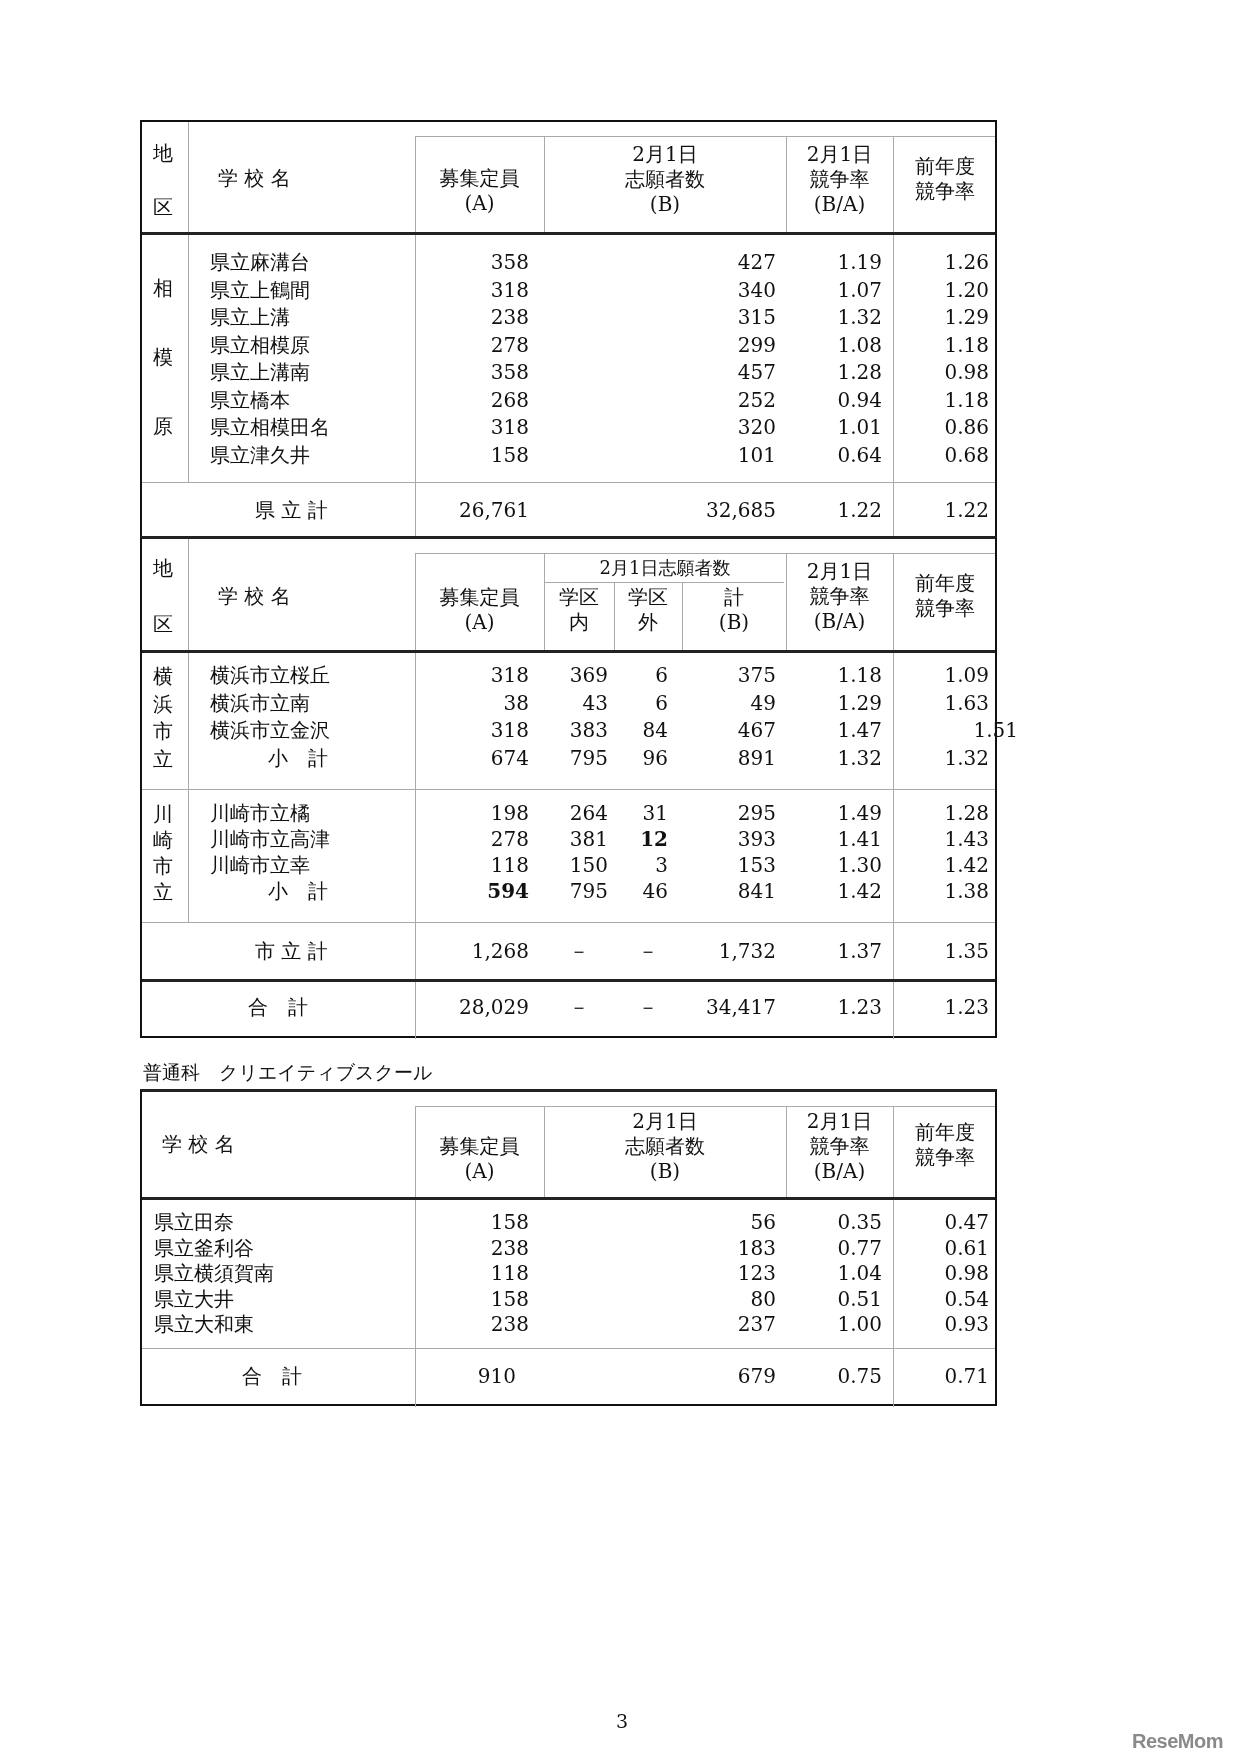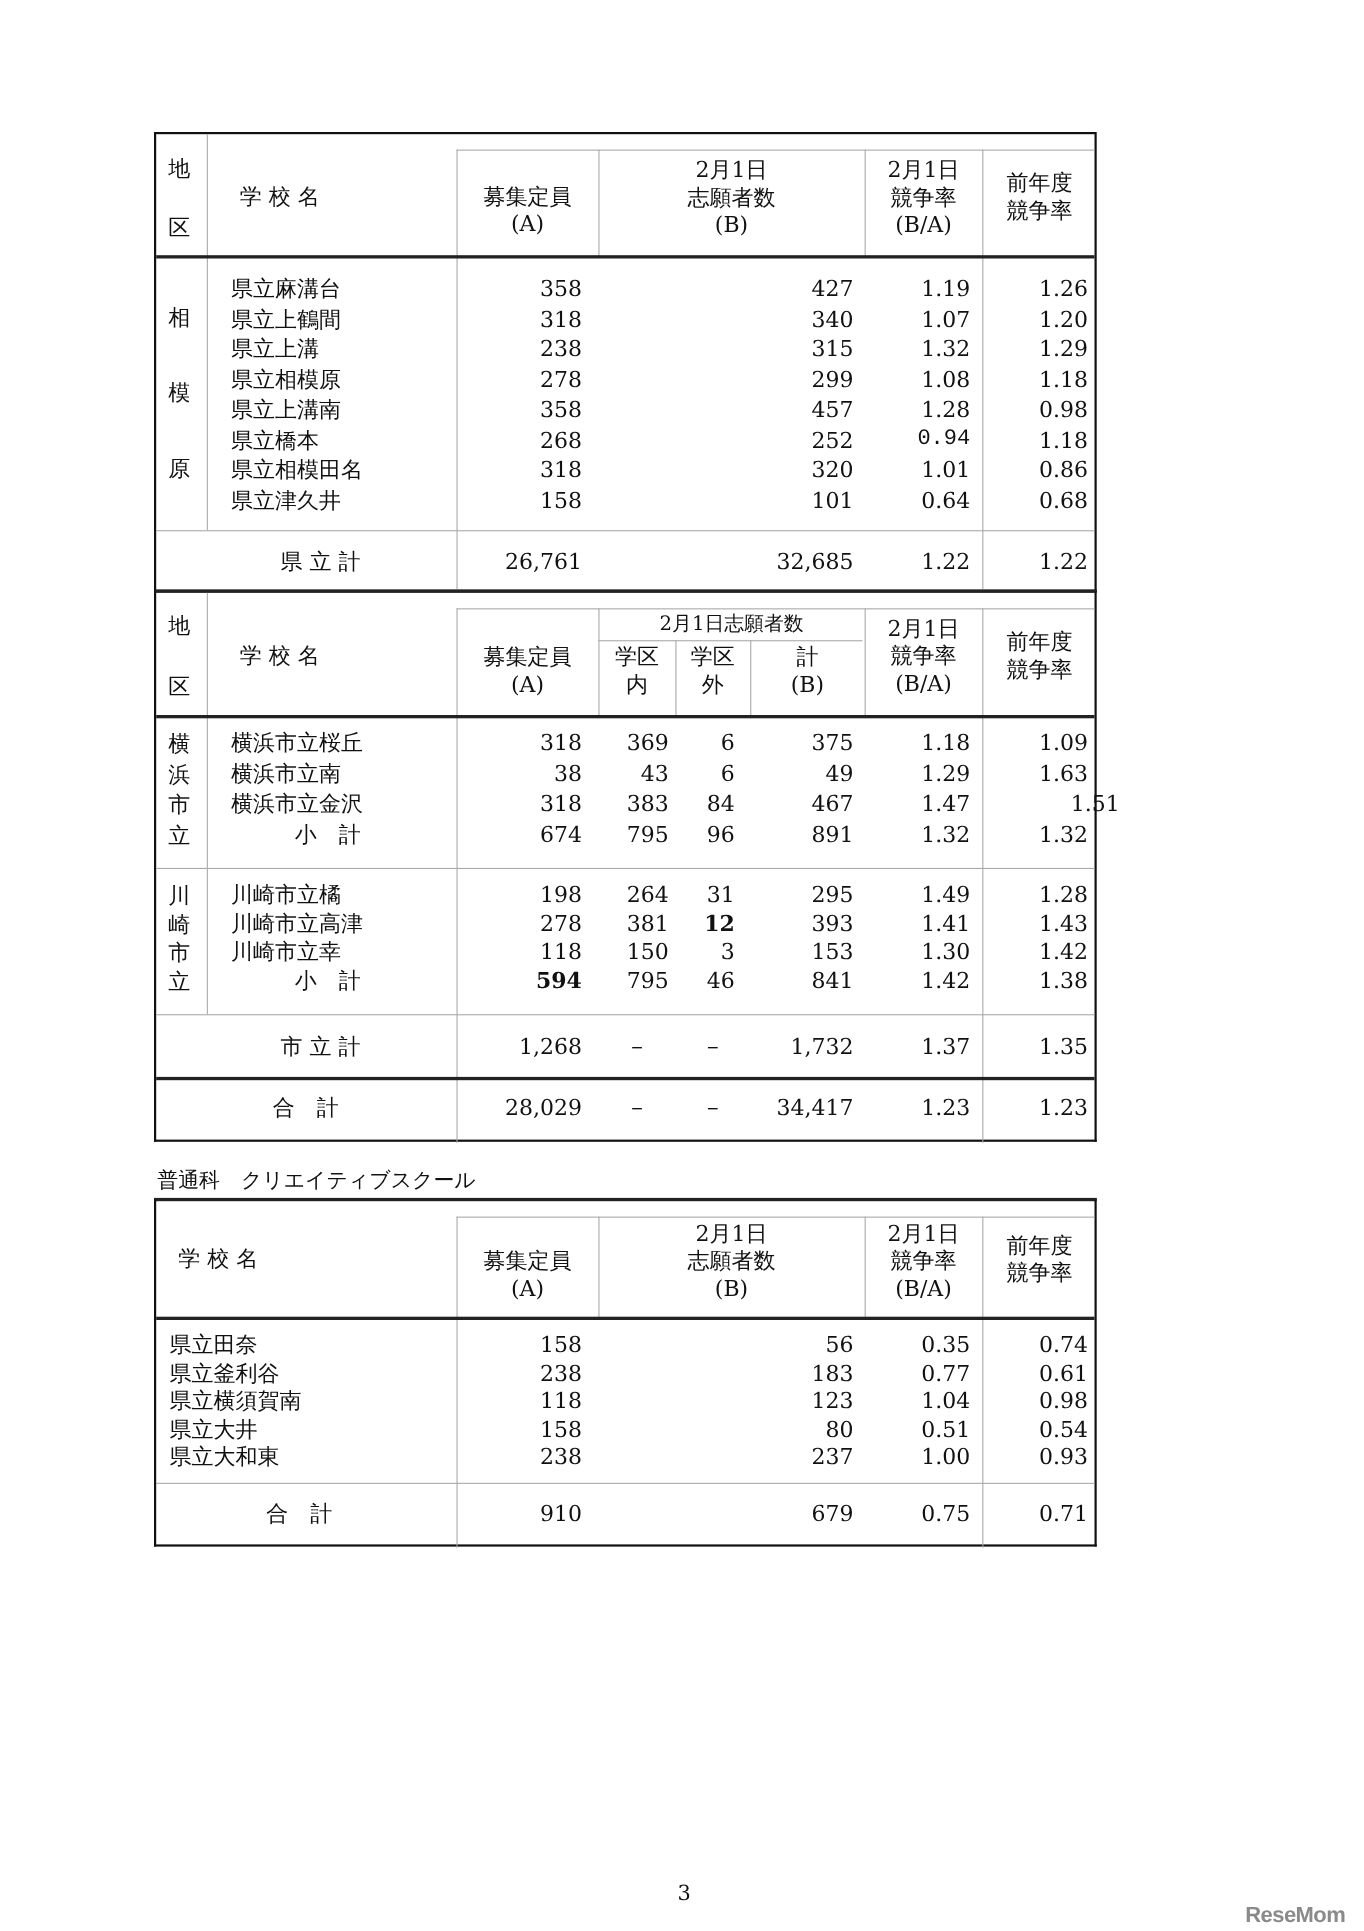--- a/index.html
+++ b/index.html
@@ -80,21 +80,21 @@
       <div class="t num" style="left: 644px; width: 96px; top: 210.5px;">1.08</div>
       <div class="t num" style="left: 751px; width: 96px; top: 210.5px;">1.18</div>
       <div class="t " style="left: 68px; top: 238px;">県立上溝南</div>
       <div class="t num" style="left: 273px; width: 114px; top: 238px;">358</div>
       <div class="t num" style="left: 402px; width: 232px; top: 238px;">457</div>
       <div class="t num" style="left: 644px; width: 96px; top: 238px;">1.28</div>
       <div class="t num" style="left: 751px; width: 96px; top: 238px;">0.98</div>
       <div class="t " style="left: 68px; top: 265.5px;">県立橋本</div>
       <div class="t num" style="left: 273px; width: 114px; top: 265.5px;">268</div>
       <div class="t num" style="left: 402px; width: 232px; top: 265.5px;">252</div>
-      <div class="t num" style="left: 644px; width: 96px; top: 265.5px; font-family: Liberation Mono, monospace;">0.94</div>
+      <div class="t num" style="left: 644px; width: 96px; top: 265.5px;">0.94</div>
       <div class="t num" style="left: 751px; width: 96px; top: 265.5px;">1.18</div>
       <div class="t " style="left: 68px; top: 293px;">県立相模田名</div>
       <div class="t num" style="left: 273px; width: 114px; top: 293px;">318</div>
       <div class="t num" style="left: 402px; width: 232px; top: 293px;">320</div>
       <div class="t num" style="left: 644px; width: 96px; top: 293px;">1.01</div>
       <div class="t num" style="left: 751px; width: 96px; top: 293px;">0.86</div>
       <div class="t " style="left: 68px; top: 320.5px;">県立津久井</div>
       <div class="t num" style="left: 273px; width: 114px; top: 320.5px;">158</div>
       <div class="t num" style="left: 402px; width: 232px; top: 320.5px;">101</div>
       <div class="t num" style="left: 644px; width: 96px; top: 320.5px;">0.64</div>
@@ -271,21 +271,21 @@
   <div class="hdr" style="left:751px;width:104px;top:28px;">
     <div>前年度</div>
     <div>競争率</div>
   </div>
 
   <div id="t3rows">
       <div class="t " style="left: 12px; top: 118px;">県立田奈</div>
       <div class="t num" style="left: 273px; width: 114px; top: 118px;">158</div>
       <div class="t num" style="left: 402px; width: 232px; top: 118px;">56</div>
       <div class="t num" style="left: 644px; width: 96px; top: 118px;">0.35</div>
-      <div class="t num" style="left: 751px; width: 96px; top: 118px;">0.74</div>
+      <div class="t num" style="left: 751px; width: 96px; top: 118px;">0.47</div>
       <div class="t " style="left: 12px; top: 143.5px;">県立釜利谷</div>
       <div class="t num" style="left: 273px; width: 114px; top: 143.5px;">238</div>
       <div class="t num" style="left: 402px; width: 232px; top: 143.5px;">183</div>
       <div class="t num" style="left: 644px; width: 96px; top: 143.5px;">0.77</div>
       <div class="t num" style="left: 751px; width: 96px; top: 143.5px;">0.61</div>
       <div class="t " style="left: 12px; top: 169px;">県立横須賀南</div>
       <div class="t num" style="left: 273px; width: 114px; top: 169px;">118</div>
       <div class="t num" style="left: 402px; width: 232px; top: 169px;">123</div>
       <div class="t num" style="left: 644px; width: 96px; top: 169px;">1.04</div>
       <div class="t num" style="left: 751px; width: 96px; top: 169px;">0.98</div>
@@ -295,20 +295,20 @@
       <div class="t num" style="left: 644px; width: 96px; top: 194.5px;">0.51</div>
       <div class="t num" style="left: 751px; width: 96px; top: 194.5px;">0.54</div>
       <div class="t " style="left: 12px; top: 220px;">県立大和東</div>
       <div class="t num" style="left: 273px; width: 114px; top: 220px;">238</div>
       <div class="t num" style="left: 402px; width: 232px; top: 220px;">237</div>
       <div class="t num" style="left: 644px; width: 96px; top: 220px;">1.00</div>
       <div class="t num" style="left: 751px; width: 96px; top: 220px;">0.93</div>
     </div>
 
   <div class="t" style="left:100px;top:272px;">合　計</div>
-  <div class="t num" style="left:273px;width:114px;top:272px;">910</div>
+  <div class="t num" style="left:260px;width:114px;top:272px;">910</div>
   <div class="t num" style="left:402px;width:232px;top:272px;">679</div>
   <div class="t num" style="left:644px;width:96px;top:272px;">0.75</div>
   <div class="t num" style="left:751px;width:96px;top:272px;">0.71</div>
 </div>
 
 <div class="page-num">3</div>
 <div class="logo">ReseMom</div>
 
 </body></html>

